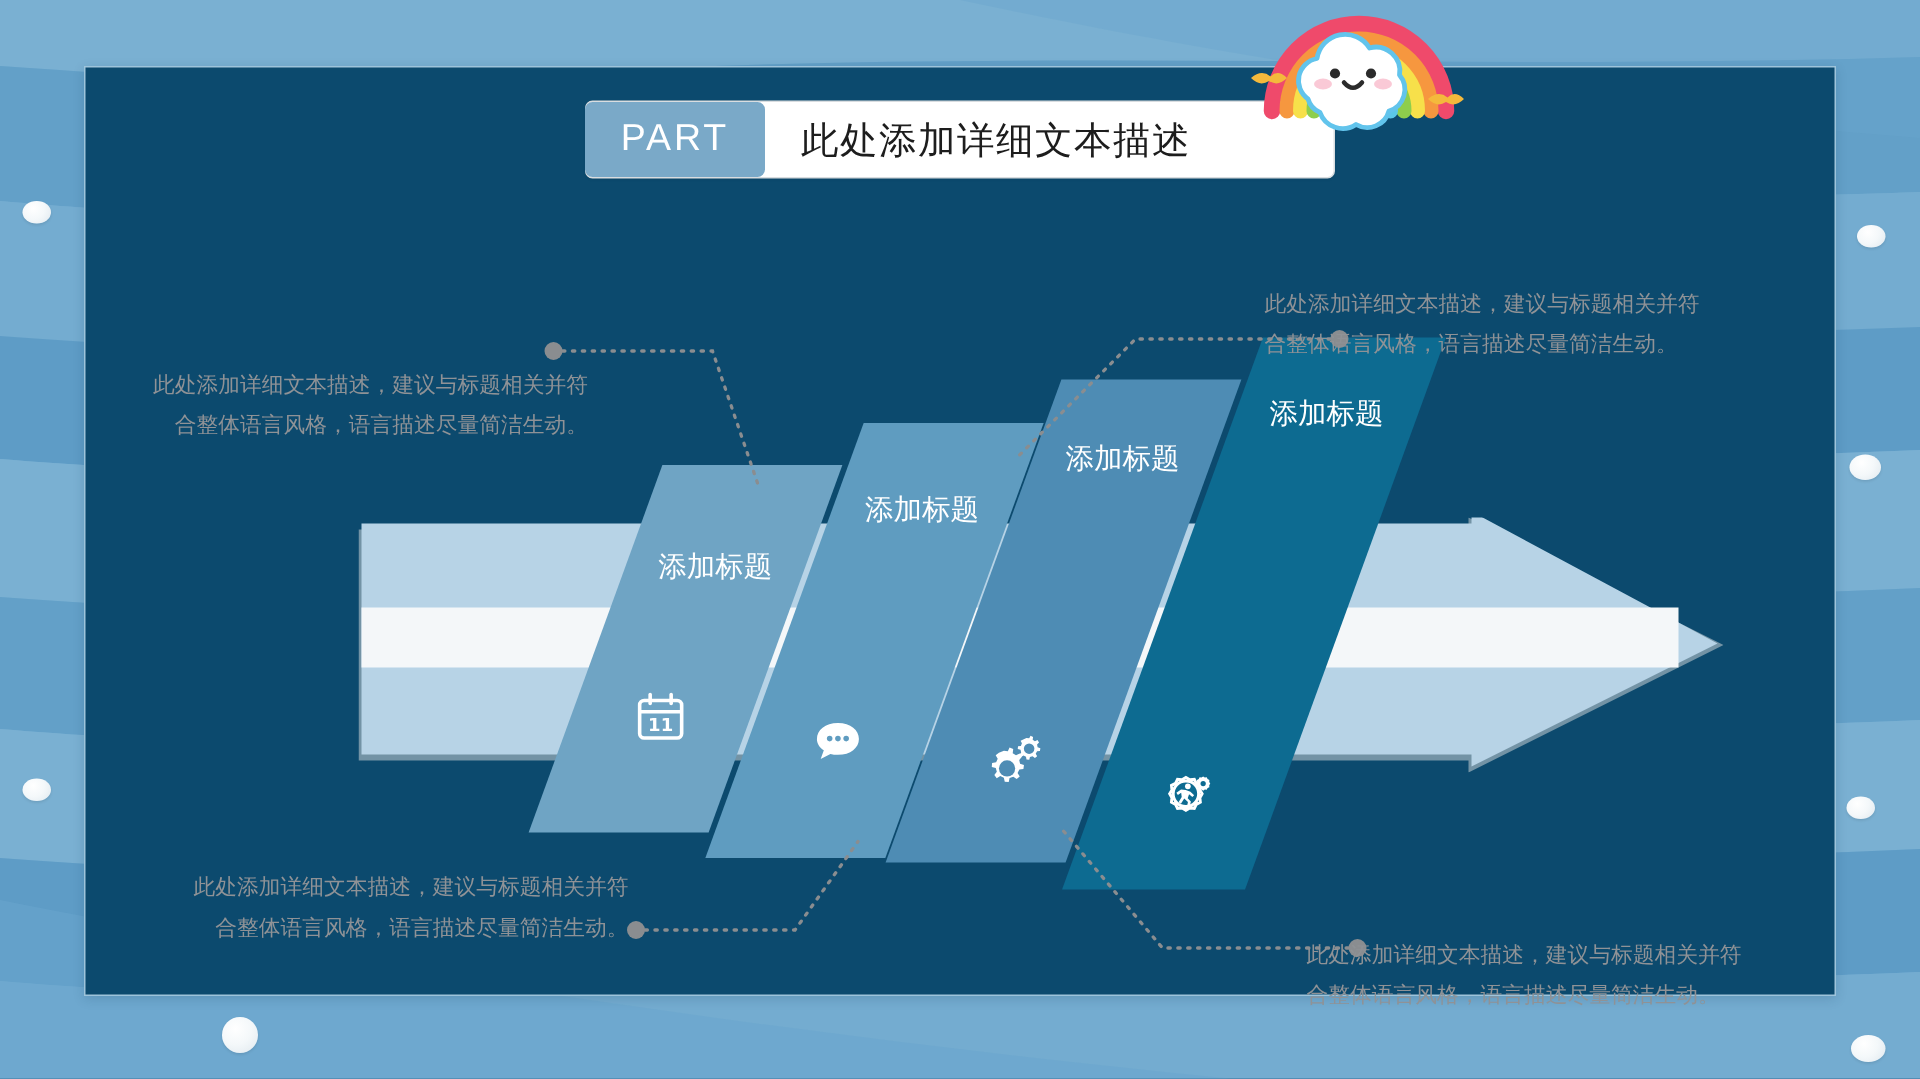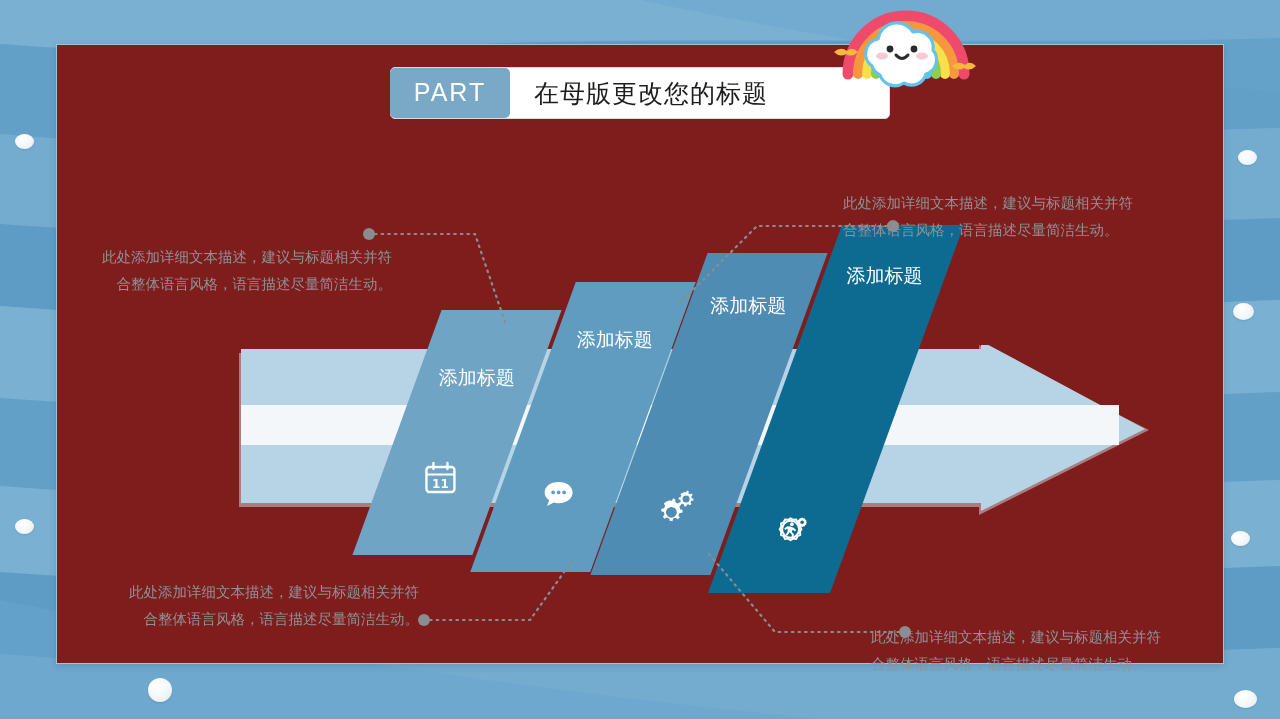--- a/index.html
+++ b/index.html
@@ -15,21 +15,21 @@
   .bg-dot {
     position:absolute; border-radius:50%;
     background:radial-gradient(circle at 38% 32%, #ffffff 0%, #f4f8fa 48%, #dfe8ee 100%);
     box-shadow:0 1px 2px rgba(0,0,0,.10);
   }
 
   
   #slide {
     position:absolute; left:56px; top:44px;
     width:1168px; height:620px;
-    background:#7f1d1d;
+    background:#0c4a6e;
     border:1px solid #9ec4db;
     box-shadow:0 2px 7px rgba(20,60,90,.18);
     z-index:2;
   }
 
   
   #titlebar {
     position:absolute; left:333px; top:22px;
     width:500px; height:52px;
     background:#ffffff;
@@ -121,21 +121,21 @@
   <div class="bg-dot" style="left:15px;  top:519px; width:19px; height:15px;"></div>
   <div class="bg-dot" style="left:1231px;top:531px; width:19px; height:15px;"></div>
   <div class="bg-dot" style="left:148px; top:678px; width:24px; height:24px;"></div>
   <div class="bg-dot" style="left:1234px;top:690px; width:23px; height:18px;"></div>
 </div>
 
 <div id="slide">
 
   <div id="titlebar">
     <div id="part-badge">PART</div>
-    <div id="title-text">在母版更改您的标题</div>
+    <div id="title-text">此处添加详细文本描述</div>
   </div>
 
   <div id="arrow">
     <svg width="910" height="170" viewBox="0 0 910 170">
 
       <path d="M0,8 L740,8 L740,0 L910,85 L740,170 L740,162 L0,162 Z" fill="#c9cfd3" opacity="0.55"></path>
 
       <path d="M2,4 L742,4 L742,-4 L906,84 L742,166 L742,158 L2,158 Z" fill="#b7d3e6"></path>
 
       <rect x="2" y="60" width="878" height="40" fill="#f4f7f9"></rect>

